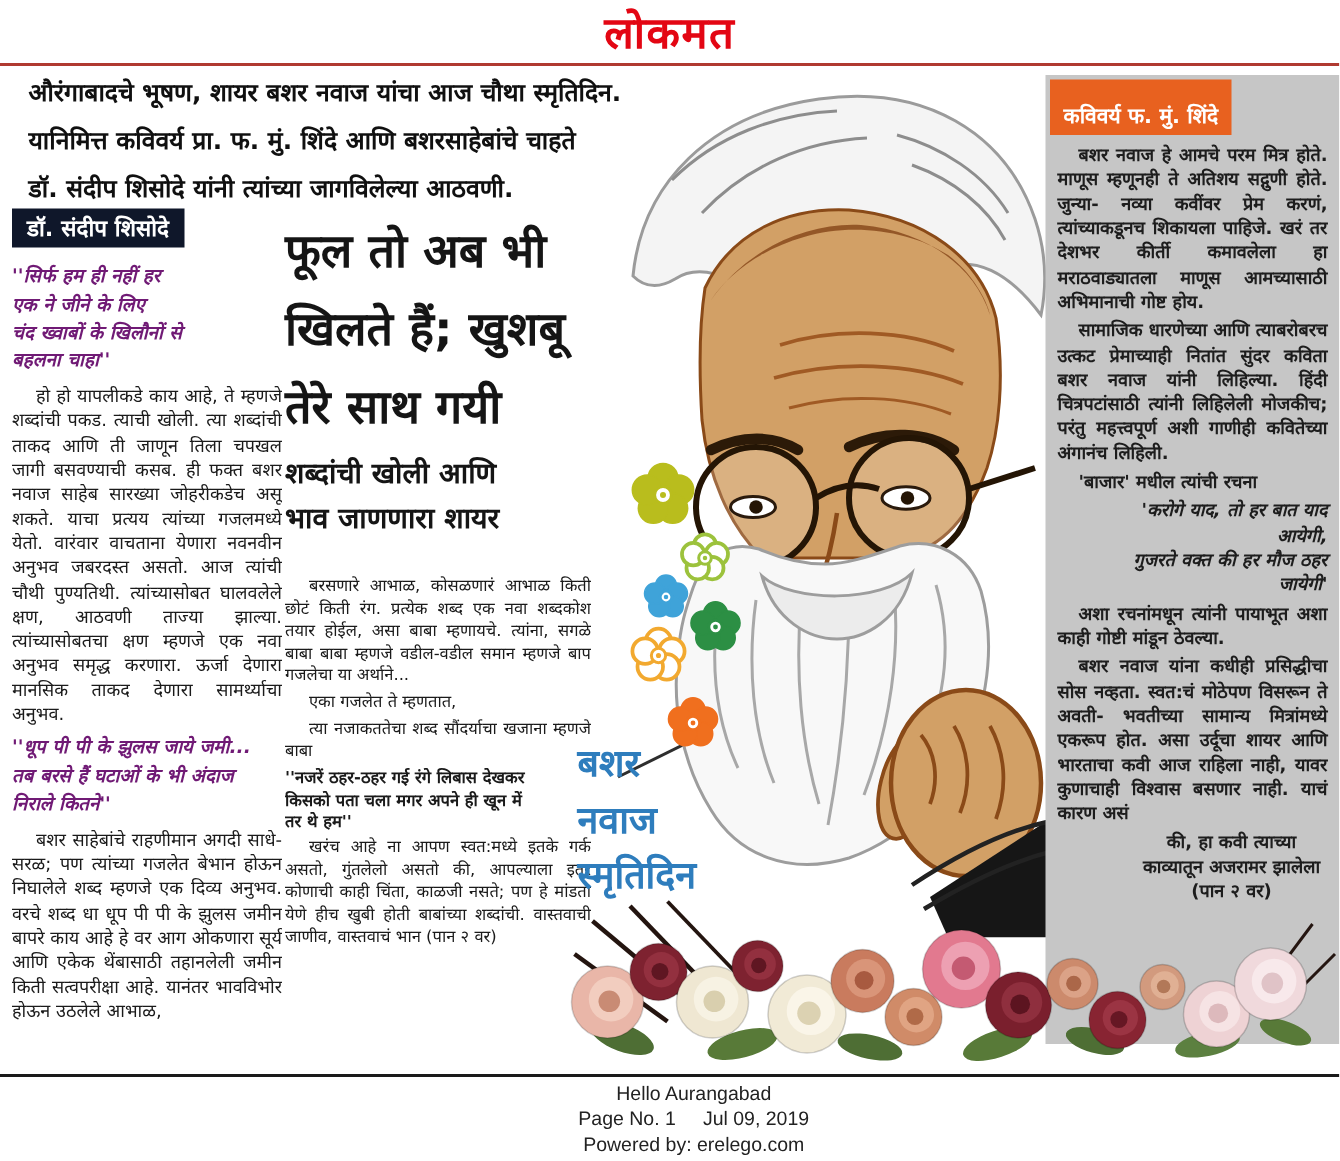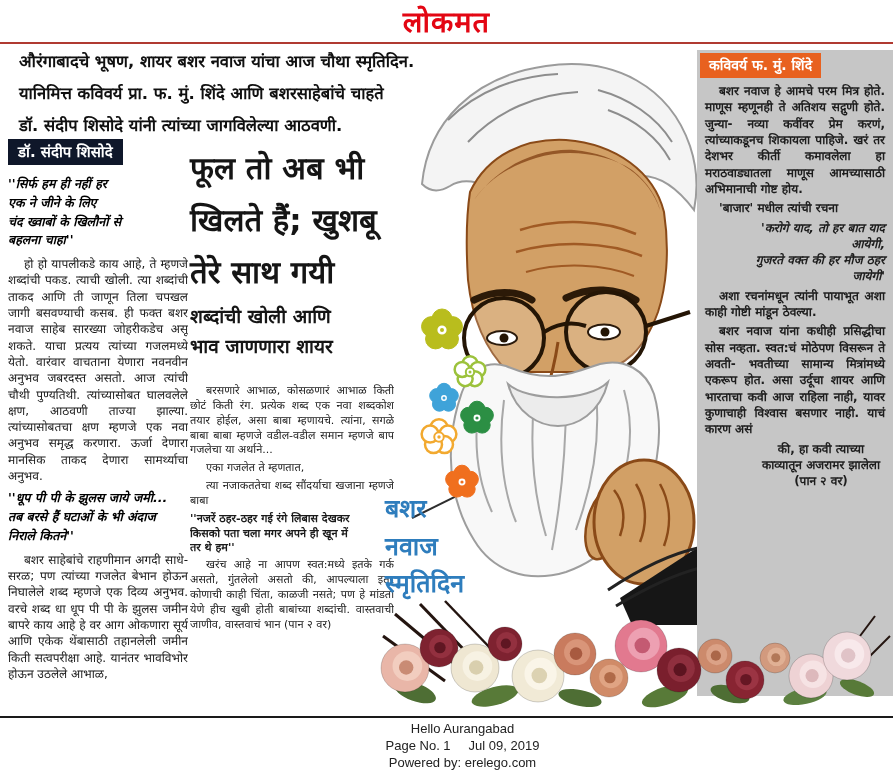--- a/index.html
+++ b/index.html
@@ -8,36 +8,36 @@
   .masthead{position:absolute;top:1px;left:0;right:0;text-align:center;
         font-size:29px;font-weight:bold;color:#e30613;letter-spacing:1px;}
   .top-rule{position:absolute;top:42px;left:0;width:893px;height:2px;background:#b03a31;}
   .intro{position:absolute;left:19px;top:46px;width:600px;font-size:16.5px;font-weight:bold;
         line-height:1.95;color:#101010;white-space:pre-line;z-index:2;}
   .col-label{display:inline-block;color:#fff;font-weight:bold;}
   .label-left{position:absolute;left:8px;top:139px;background:#0f172a;font-size:15px;
         padding:2px 10px 4px;z-index:2;}
   .left-col{position:absolute;left:8px;top:170px;width:180px;height:536px;overflow:hidden;z-index:2;}
   .quote{font-weight:bold;font-style:italic;font-size:12.5px;line-height:1.5;
-        margin:5px 0 6px;white-space:pre-line;color:#000000;text-align:left;}
+        margin:5px 0 6px;white-space:pre-line;color:#701a75;text-align:left;}
   .body-text{font-size:12px;line-height:1.36;text-align:justify;color:#1a1a1a;}
   .body-text p{margin:0 0 3px;text-indent:16px;}
   .headline{position:absolute;left:190px;top:142px;width:290px;font-size:31px;font-weight:bold;
         line-height:1.68;color:#151515;white-space:pre-line;z-index:2;}
   .subhead{position:absolute;left:190px;top:301px;width:260px;font-size:19px;font-weight:bold;
         line-height:1.6;white-space:pre-line;color:#151515;z-index:2;}
   .center-body{position:absolute;left:190px;top:384px;width:204px;height:330px;overflow:hidden;
         font-size:11px;line-height:1.35;z-index:2;}
   .center-body .quote2{font-weight:bold;white-space:pre-line;margin:2px 0;text-align:left;text-indent:0;}
   .memorial{position:absolute;left:385px;top:490px;font-size:25px;font-weight:bold;color:#2e7dbd;
         line-height:1.5;white-space:pre-line;z-index:2;}
   .portrait{position:absolute;left:408px;top:50px;z-index:1;}
   .flowers{position:absolute;left:420px;top:300px;z-index:1;}
   .gray-box{position:absolute;left:697px;top:50px;width:196px;height:646px;background:#c6c6c6;z-index:3;}
-  .label-right{margin:3px 0 5px 3px;background:#e8611f;font-size:14px;padding:2px 9px 4px;}
+  .label-right{margin:3px 0 5px 3px;background:#e8611f;font-size:14px;padding:14px 9px 4px;}
   .gray-box .body-text{padding:0 8px;font-weight:bold;color:#1d1d1d;}
   .gray-box .body-text p{text-indent:14px;}
   .right-quote{font-weight:bold;font-style:italic;white-space:pre-line;font-size:12px;
         margin:3px 0;text-align:right;text-indent:0 !important;}
   .pushed{padding-left:52px;text-indent:0 !important;text-align:center;}
   .roses{position:absolute;left:375px;top:596px;z-index:4;}
   .footer-rule{position:absolute;top:716px;left:0;width:893px;height:2px;background:#1a1a1a;}
   .footer{position:absolute;top:721px;left:0;right:0;text-align:center;
         font-family:"Liberation Sans",sans-serif;font-size:13px;color:#222;line-height:1.3;}
   .footer .row{display:block;padding-left:32px;}
@@ -183,20 +183,21 @@
     </svg>
 
   <div class="memorial">बशर
 नवाज
 स्मृतिदिन</div>
 
   <div class="gray-box">
     <div class="col-label label-right">कविवर्य फ. मुं. शिंदे</div>
     <div class="body-text">
       <p>बशर नवाज हे आमचे परम मित्र होते. माणूस म्हणूनही ते अतिशय सद्गुणी होते. जुन्या- नव्या कवींवर प्रेम करणं, त्यांच्याकडूनच शिकायला पाहिजे. खरं तर देशभर कीर्ती कमावलेला हा मराठवाड्यातला माणूस आमच्यासाठी अभिमानाची गोष्ट होय.</p>
+      <p>सामाजिक धारणेच्या आणि त्याबरोबरच उत्कट प्रेमाच्याही नितांत सुंदर कविता बशर नवाज यांनी लिहिल्या. हिंदी चित्रपटांसाठी त्यांनी लिहिलेली मोजकीच; परंतु महत्त्वपूर्ण अशी गाणीही कवितेच्या अंगानंच लिहिली.</p>
       <p>'बाजार' मधील त्यांची रचना</p>
       <div class="right-quote">'करोगे याद, तो हर बात याद
 आयेगी,
 गुजरते वक्त की हर मौज ठहर
 जायेगी'</div>
       <p>अशा रचनांमधून त्यांनी पायाभूत अशा काही गोष्टी मांडून ठेवल्या.</p>
       <p>बशर नवाज यांना कधीही प्रसिद्धीचा सोस नव्हता. स्वत:चं मोठेपण विसरून ते अवती- भवतीच्या सामान्य मित्रांमध्ये एकरूप होत. असा उर्दूचा शायर आणि भारताचा कवी आज राहिला नाही, यावर कुणाचाही विश्वास बसणार नाही. याचं कारण असं</p>
       <p class="pushed">की, हा कवी त्याच्या काव्यातून अजरामर झालेला (पान २ वर)</p>
     </div>
   </div>

